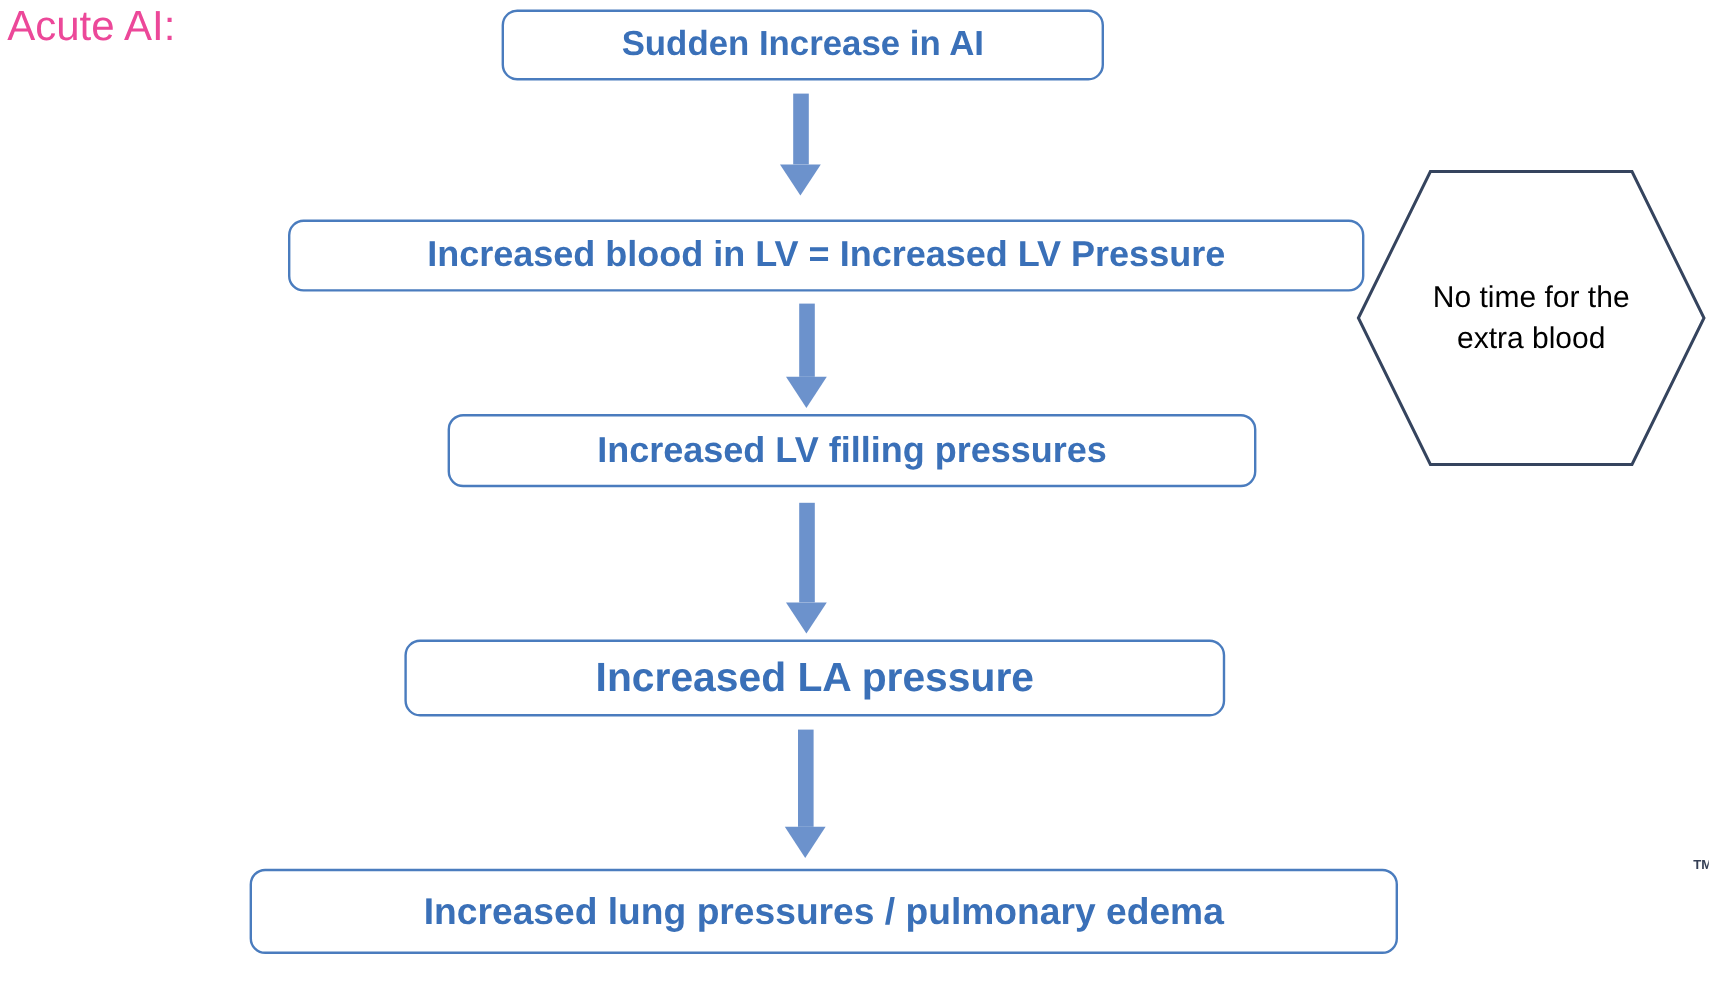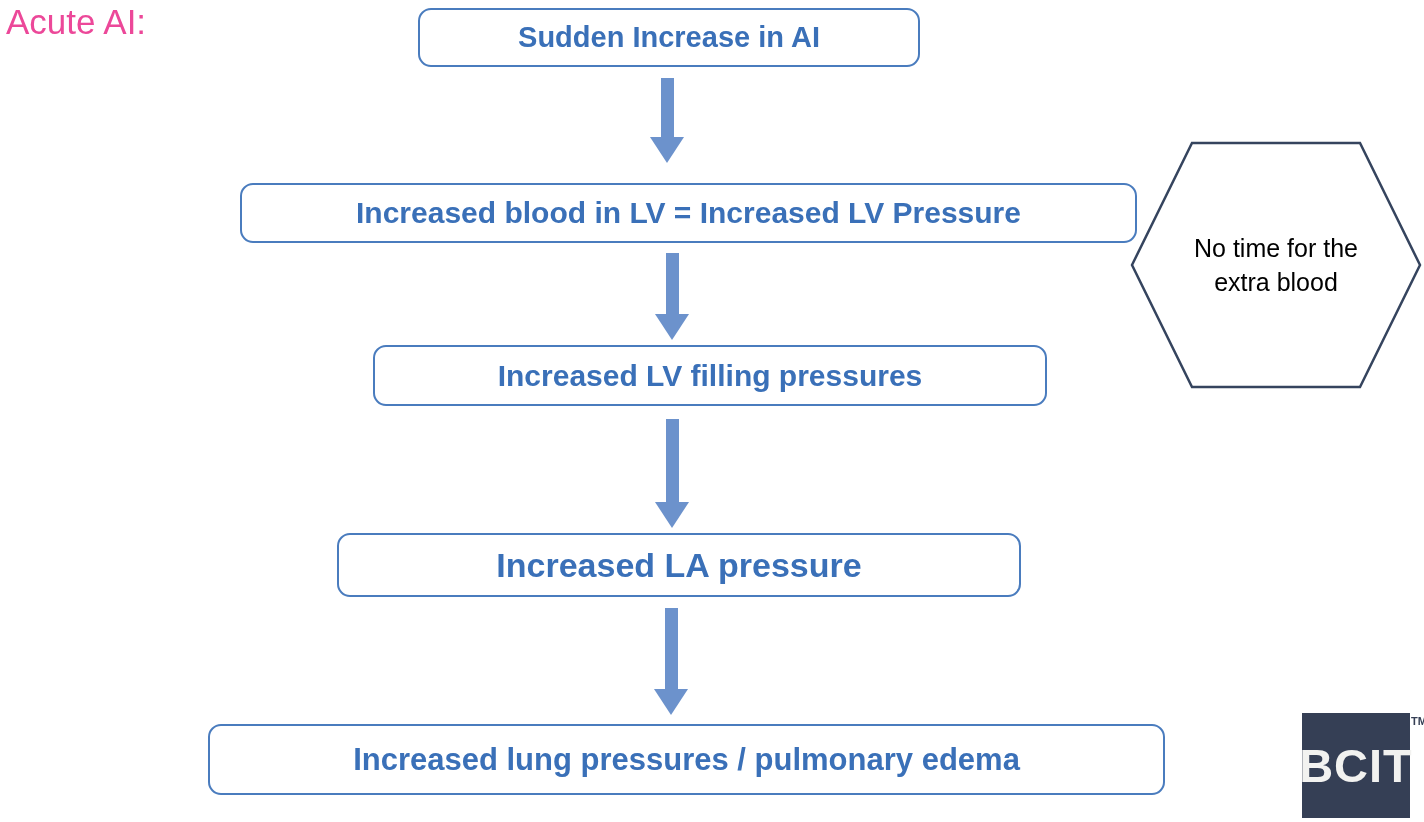--- a/index.html
+++ b/index.html
@@ -129,17 +129,14 @@
   <svg width="292" height="250" viewBox="0 0 292 250">
     <polygon points="2,125 62,3 230,3 290,125 230,247 62,247" fill="#ffffff" stroke="#35445e" stroke-width="2.5" stroke-linejoin="miter"></polygon>
   </svg>
   <div class="hexagon-text">
     <div>No time for the</div>
     <div>extra blood</div>
   </div>
 </div>
 
 <div class="logo-wrap">
-  <div class="logo-square">
-    <span class="logo-text">BCIT</span>
-  </div>
   <span class="logo-tm">TM</span>
 </div>
 
 </body></html>

